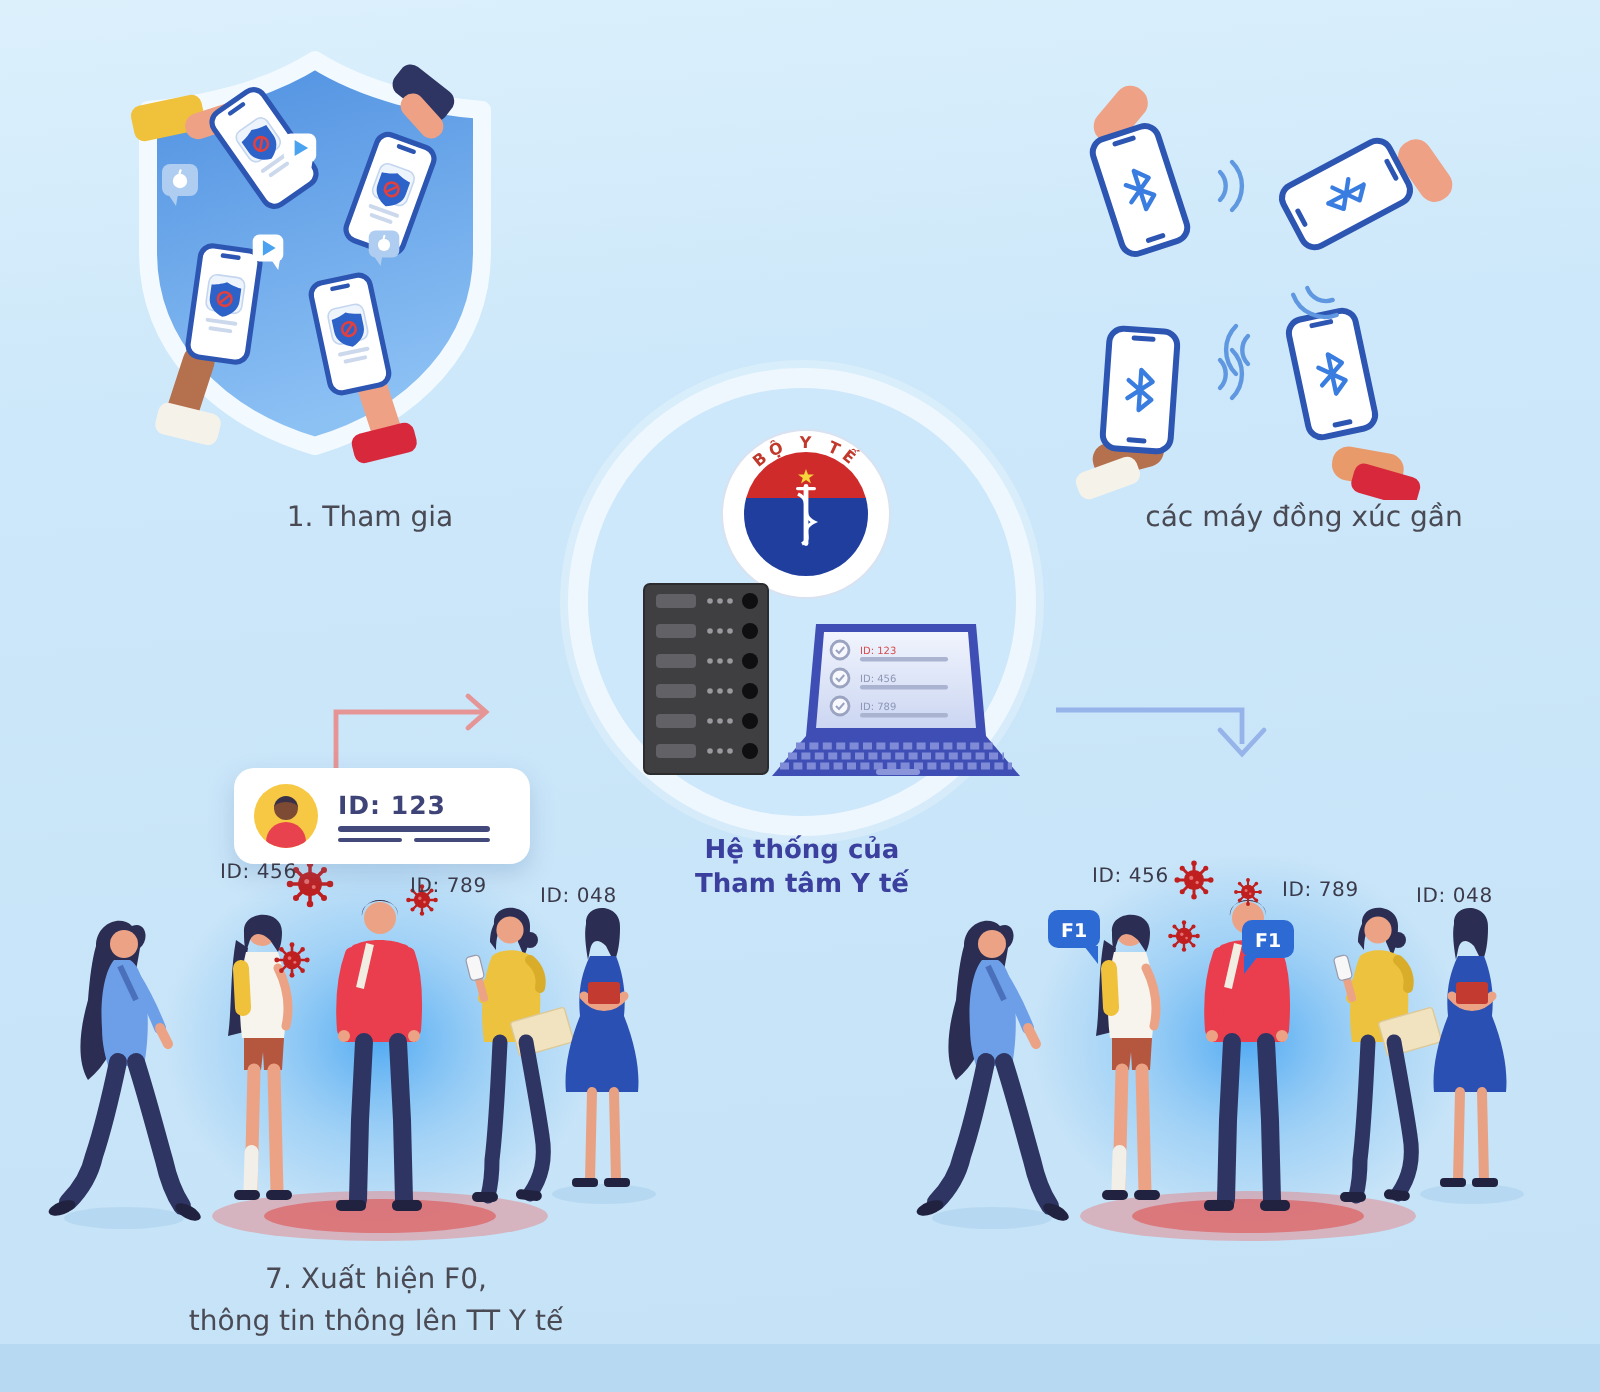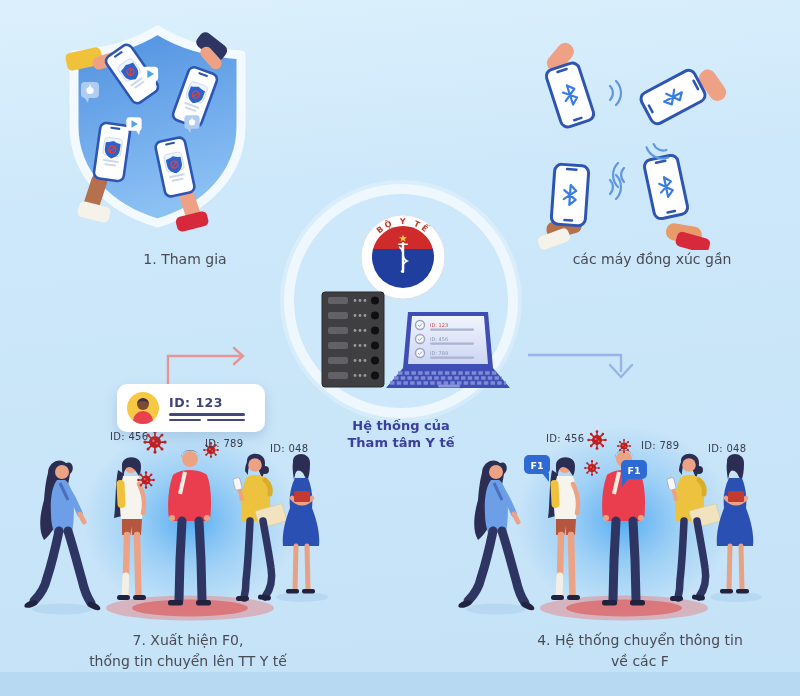--- a/index.html
+++ b/index.html
@@ -349,21 +349,21 @@
         <div class="bar" style="width:32px"></div>
         <div class="bar" style="width:38px"></div>
       </div>
     </div>
   </div>
   <div class="id-label" style="left:110px;top:431px">ID: 456</div>
   <div class="id-label" style="left:205px;top:438px">ID: 789</div>
   <div class="id-label" style="left:270px;top:443px">ID: 048</div>
   <div class="caption" style="left:38px;top:630px;width:300px">
     <div>7. Xuất hiện F0,</div>
-    <div>thống tin chuyển lên TT Y tế</div>
+    <div>thông tin thông lên TT Y tế</div>
   </div>
 
   <svg class="abs" style="left:452px;top:428px" width="320" height="200" viewBox="0 0 320 200">
     <use href="#crowd"></use>
     <use href="#virus" transform="translate(145,12) scale(1.05)"></use>
     <use href="#virus" transform="translate(172,18) scale(0.75)"></use>
     <use href="#virus" transform="translate(140,40) scale(0.85)"></use>
     <g transform="translate(85,37)">
       <rect x="-13" y="-10" width="26" height="19" rx="5" fill="#2e6ad4"></rect>
       <path d="M5,8 L12,17 L12,8 Z" fill="#2e6ad4"></path>
@@ -371,19 +371,15 @@
     </g>
     <g transform="translate(182,42)">
       <rect x="-13" y="-10" width="26" height="19" rx="5" fill="#2e6ad4"></rect>
       <path d="M-5,8 L-12,17 L-12,8 Z" fill="#2e6ad4"></path>
       <text x="0" y="3.5" text-anchor="middle" font-size="9.5" font-weight="bold" fill="#ffffff">F1</text>
     </g>
   </svg>
   <div class="id-label" style="left:546px;top:433px">ID: 456</div>
   <div class="id-label" style="left:641px;top:440px">ID: 789</div>
   <div class="id-label" style="left:708px;top:443px">ID: 048</div>
-  <div class="caption" style="left:490px;top:630px;width:300px">
-    <div>4. Hệ thống chuyển thông tin</div>
-    <div>về các F</div>
-  </div>
 
   <div class="footer-band"></div>
 </div>
 
 </body></html>

